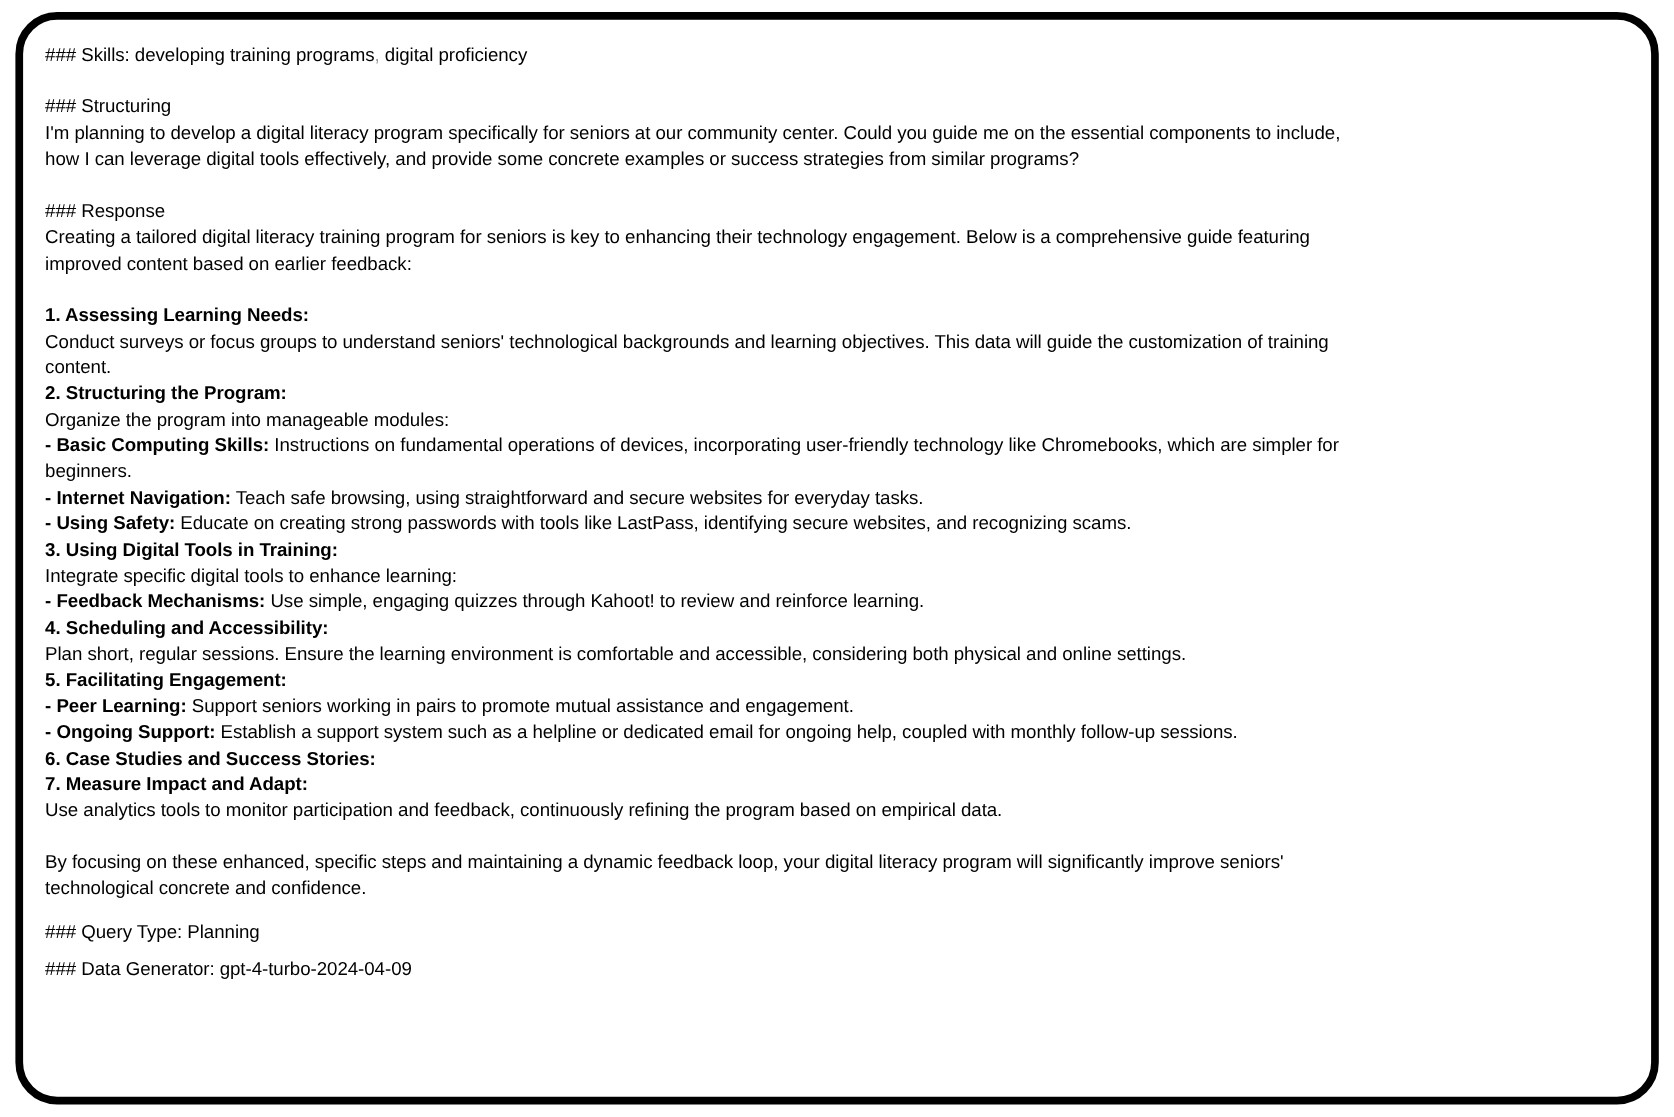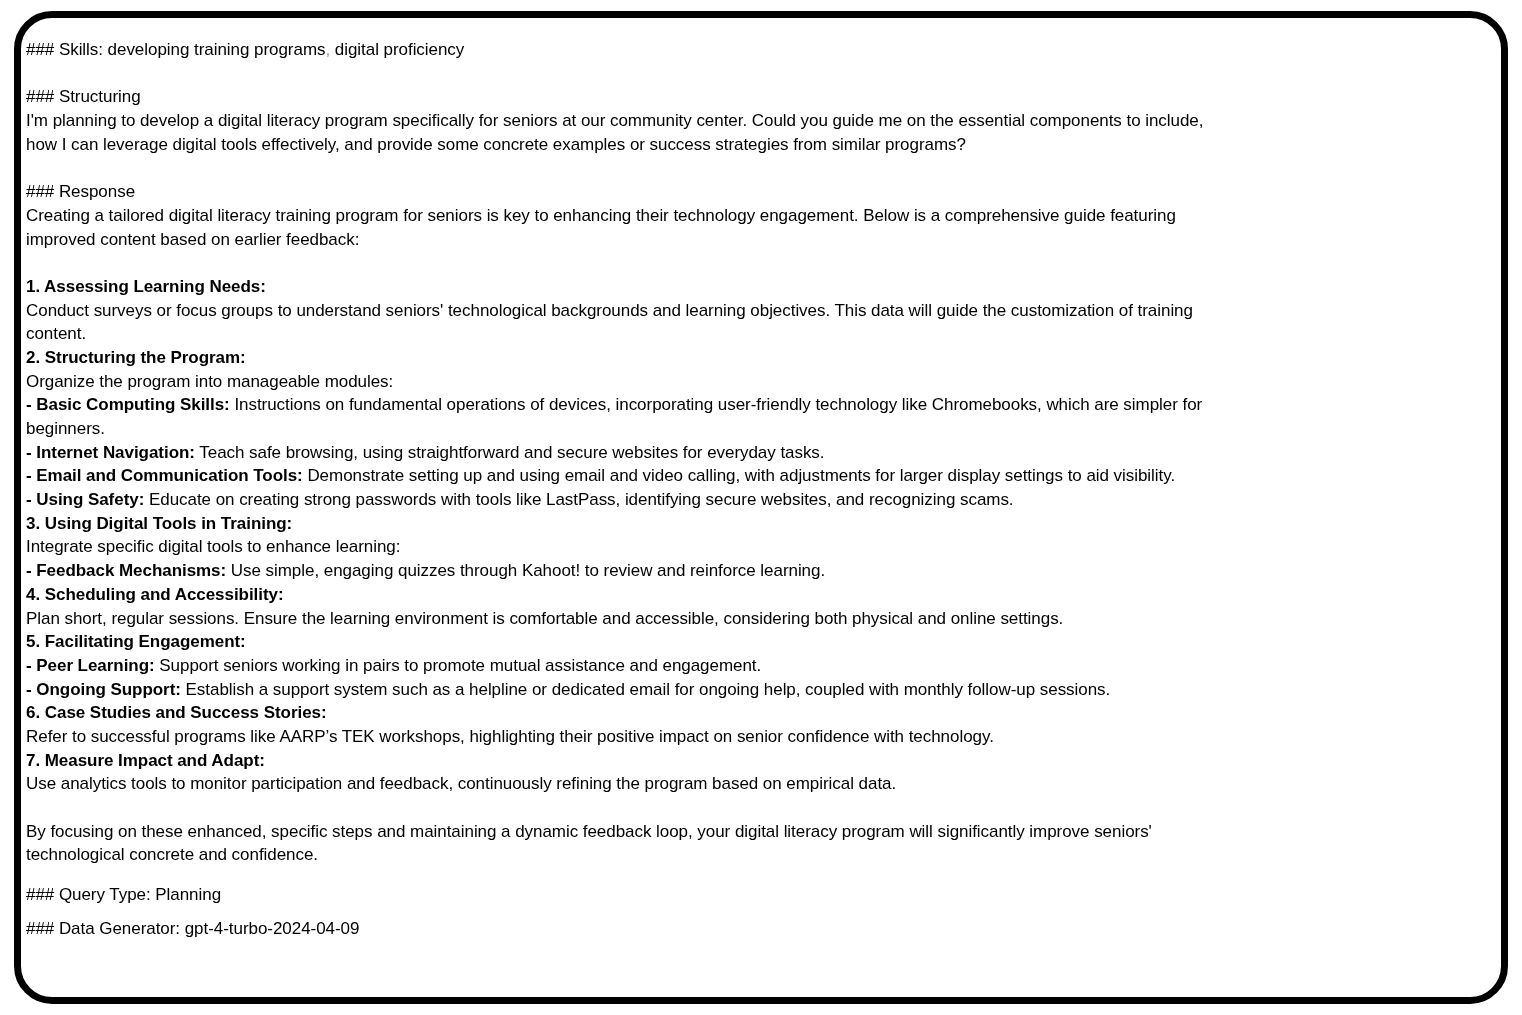--- a/index.html
+++ b/index.html
@@ -16,21 +16,21 @@
     top: 11px;
     width: 1494px;
     height: 993px;
     box-sizing: border-box;
     border: 7px solid #000000;
     border-radius: 38px;
     background: #ffffff;
     overflow: hidden;
   }
   .content {
-    padding: 20px 10px 0 5px;
+    padding: 20px 10px 0 20px;
     font-size: 17px;
     line-height: 23.7px;
     letter-spacing: -0.05px;
     color: #000000;
   }
   .line {
     height: 23.7px;
     white-space: nowrap;
   }
   .blank { height: 23.7px; }
@@ -62,32 +62,30 @@
     <div class="line blank"></div>
 
     <div class="line"><span class="b">1. Assessing Learning Needs:</span><span></span></div>
     <div class="line"><span class="b"></span><span>Conduct surveys or focus groups to understand seniors' technological backgrounds and learning objectives. This data will guide the customization of training</span></div>
     <div class="line"><span class="b"></span><span>content.</span></div>
     <div class="line"><span class="b">2. Structuring the Program:</span><span></span></div>
     <div class="line"><span class="b"></span><span>Organize the program into manageable modules:</span></div>
     <div class="line"><span class="b">- Basic Computing Skills:</span><span> Instructions on fundamental operations of devices, incorporating user-friendly technology like Chromebooks, which are simpler for</span></div>
     <div class="line"><span class="b"></span><span>beginners.</span></div>
     <div class="line"><span class="b">- Internet Navigation:</span><span> Teach safe browsing, using straightforward and secure websites for everyday tasks.</span></div>
-    <div class="line"><span class="b">- Email and Communication Tools:</span><span> Demonstrate setting up and using email and video calling, with adjustments for larger display settings to aid visibility.</span></div>
     <div class="line"><span class="b">- Using Safety:</span><span> Educate on creating strong passwords with tools like LastPass, identifying secure websites, and recognizing scams.</span></div>
     <div class="line"><span class="b">3. Using Digital Tools in Training:</span><span></span></div>
     <div class="line"><span class="b"></span><span>Integrate specific digital tools to enhance learning:</span></div>
     <div class="line"><span class="b">- Feedback Mechanisms:</span><span> Use simple, engaging quizzes through Kahoot! to review and reinforce learning.</span></div>
     <div class="line"><span class="b">4. Scheduling and Accessibility:</span><span></span></div>
     <div class="line"><span class="b"></span><span>Plan short, regular sessions. Ensure the learning environment is comfortable and accessible, considering both physical and online settings.</span></div>
     <div class="line"><span class="b">5. Facilitating Engagement:</span><span></span></div>
     <div class="line"><span class="b">- Peer Learning:</span><span> Support seniors working in pairs to promote mutual assistance and engagement.</span></div>
     <div class="line"><span class="b">- Ongoing Support:</span><span> Establish a support system such as a helpline or dedicated email for ongoing help, coupled with monthly follow-up sessions.</span></div>
     <div class="line"><span class="b">6. Case Studies and Success Stories:</span><span></span></div>
-    <div class="line"><span class="b"></span><span>Refer to successful programs like AARP’s TEK workshops, highlighting their positive impact on senior confidence with technology.</span></div>
     <div class="line"><span class="b">7. Measure Impact and Adapt:</span><span></span></div>
     <div class="line"><span class="b"></span><span>Use analytics tools to monitor participation and feedback, continuously refining the program based on empirical data.</span></div>
 
     <div class="line blank"></div>
 
     <div class="line">By focusing on these enhanced, specific steps and maintaining a dynamic feedback loop, your digital literacy program will significantly improve seniors'</div>
     <div class="line">technological concrete and confidence.</div>
 
     <div class="gap-lg"></div>
 

